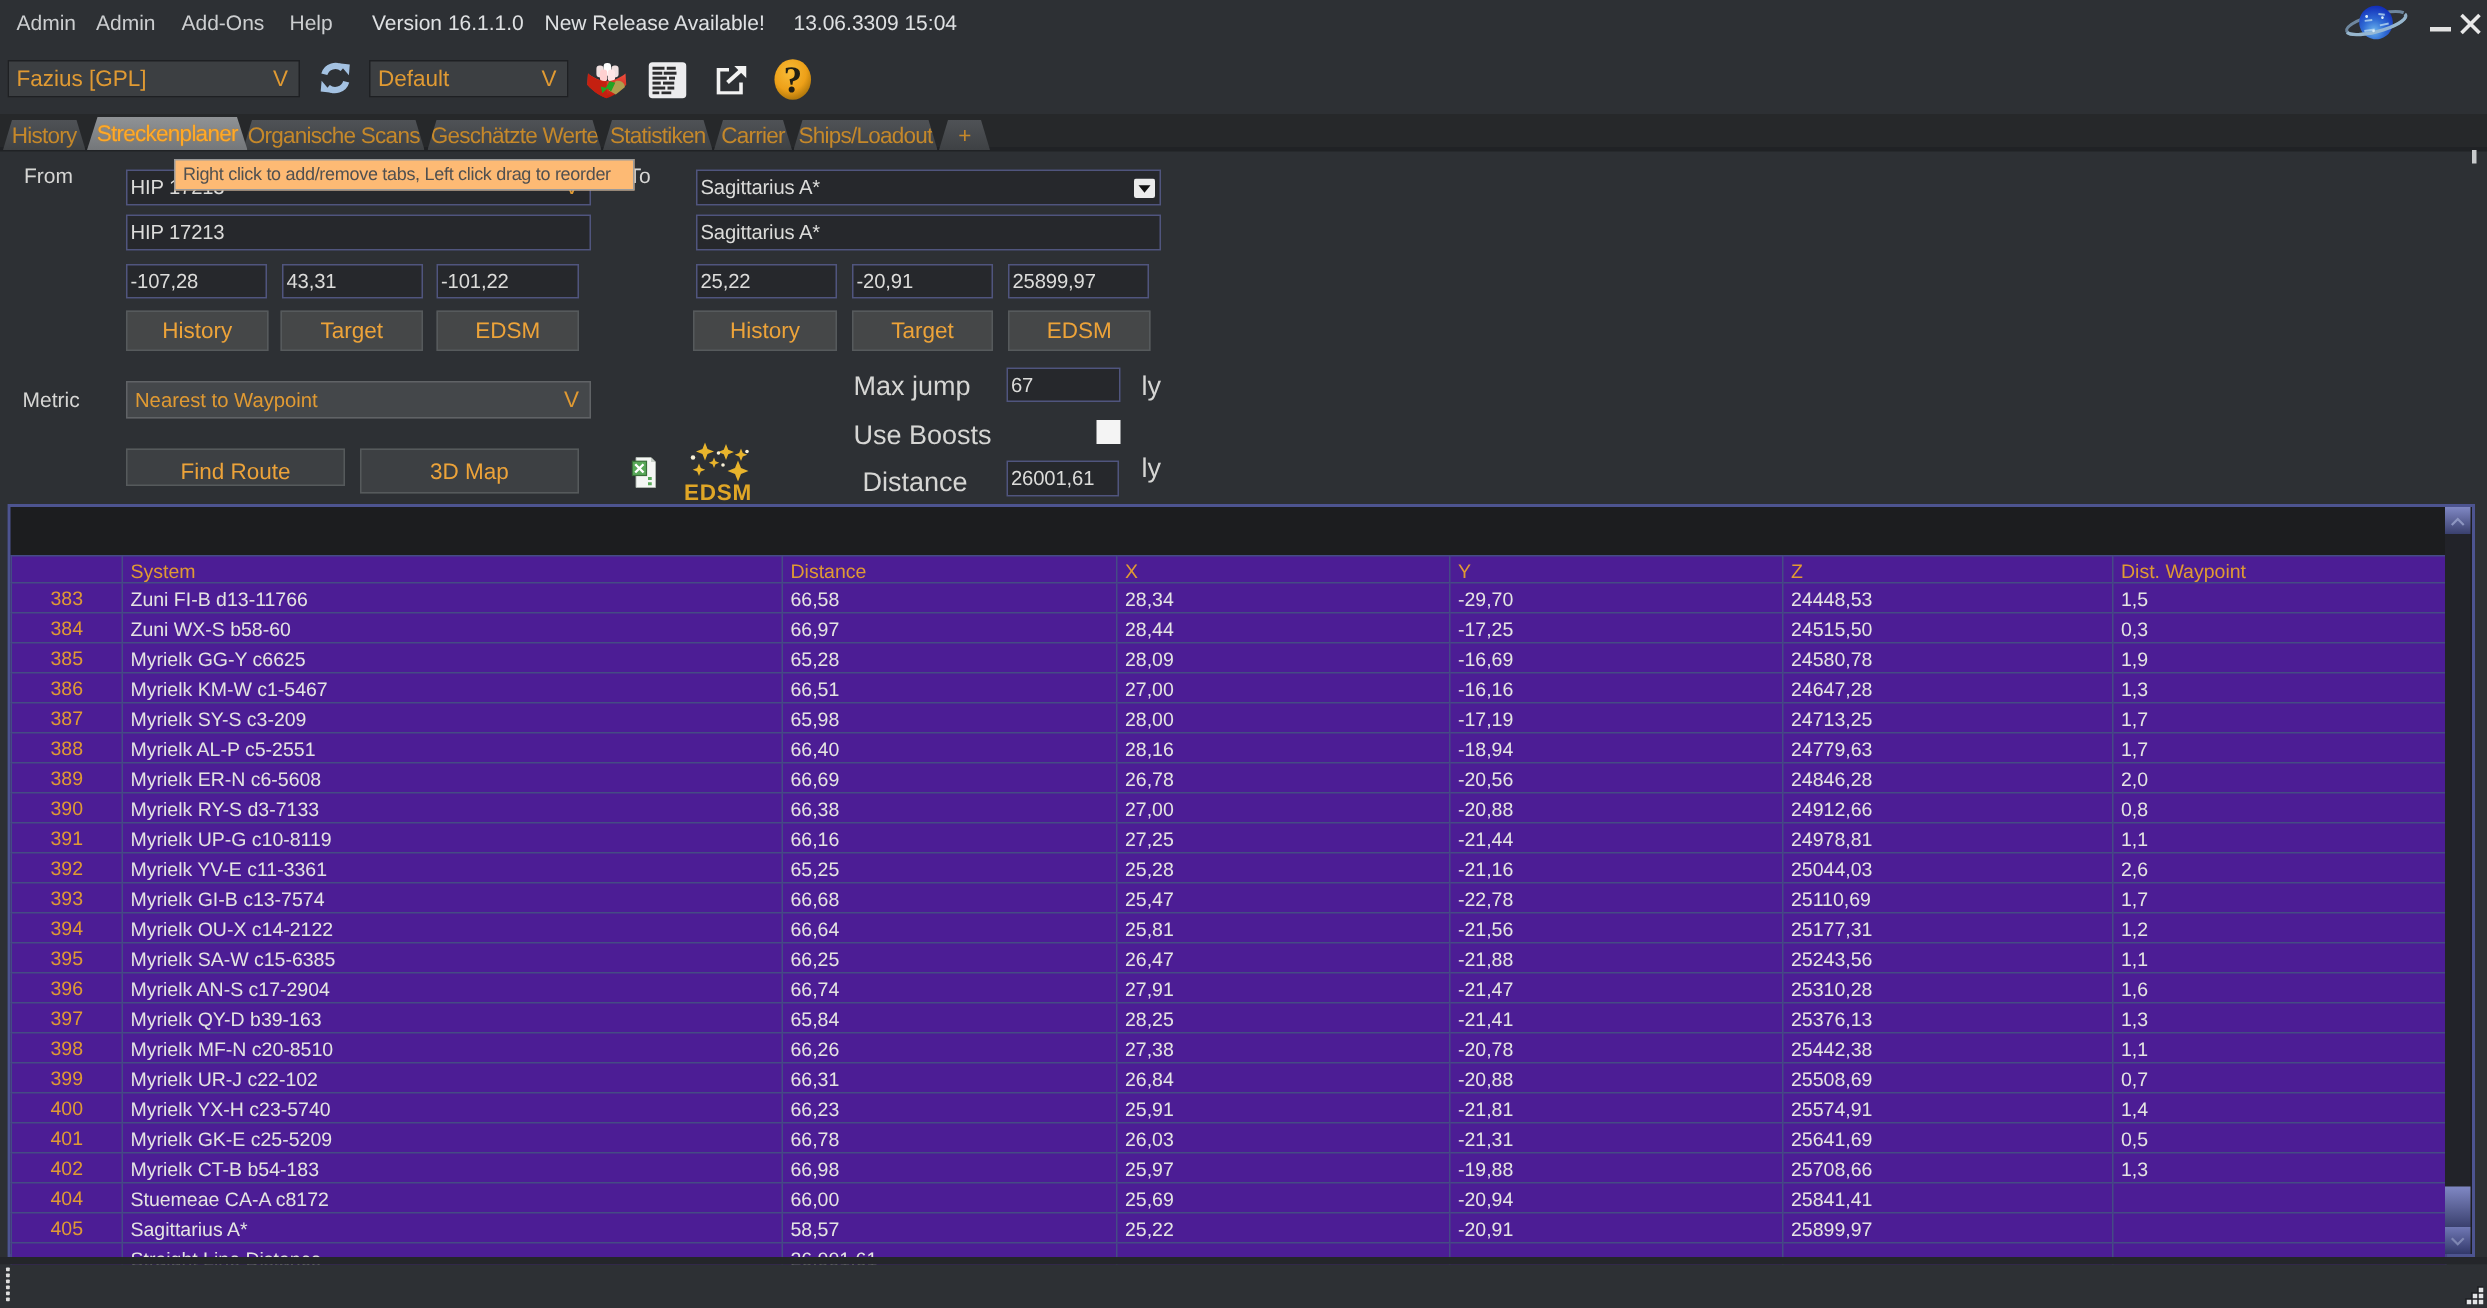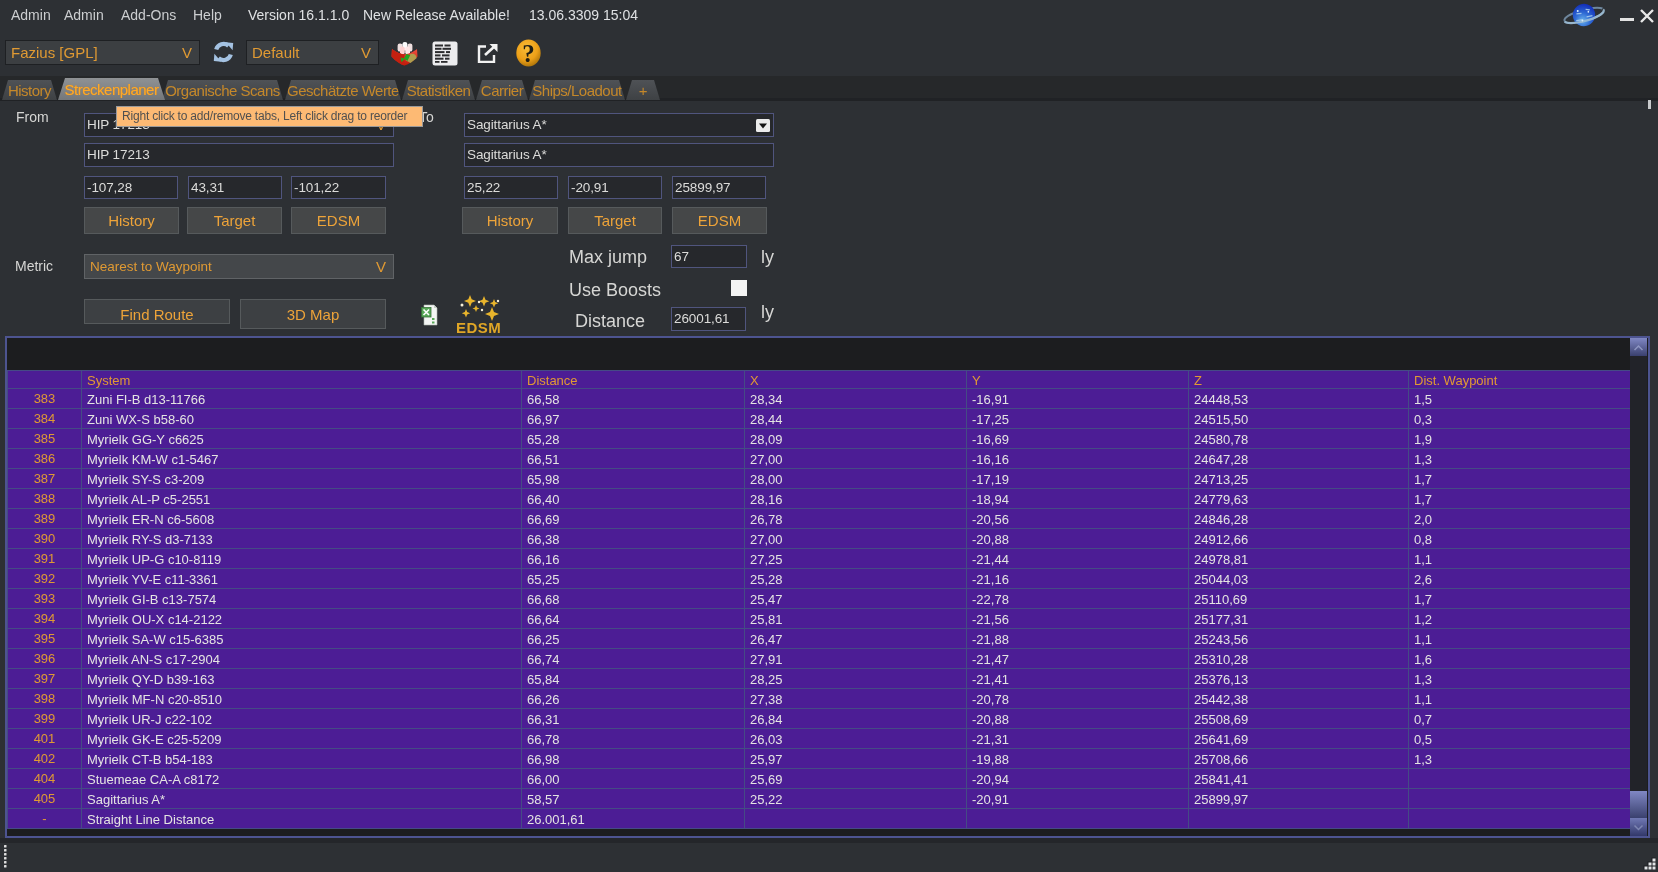--- a/index.html
+++ b/index.html
@@ -201,21 +201,21 @@
         <th>X</th>
         <th>Y</th>
         <th>Z</th>
         <th>Dist. Waypoint</th>
       </tr>
 <tr>
         <td class="rn">383</td>
         <td>Zuni FI-B d13-11766</td>
         <td>66,58</td>
         <td>28,34</td>
-        <td>-16,91</td>
+        <td>-29,70</td>
         <td>24448,53</td>
         <td>1,5</td>
       </tr>
 <tr>
         <td class="rn">384</td>
         <td>Zuni WX-S b58-60</td>
         <td>66,97</td>
         <td>28,44</td>
         <td>-17,25</td>
         <td>24515,50</td>
@@ -348,20 +348,29 @@
         <td>1,1</td>
       </tr>
 <tr>
         <td class="rn">399</td>
         <td>Myrielk UR-J c22-102</td>
         <td>66,31</td>
         <td>26,84</td>
         <td>-20,88</td>
         <td>25508,69</td>
         <td>0,7</td>
+      </tr>
+<tr>
+        <td class="rn">400</td>
+        <td>Myrielk YX-H c23-5740</td>
+        <td>66,23</td>
+        <td>25,91</td>
+        <td>-21,81</td>
+        <td>25574,91</td>
+        <td>1,4</td>
       </tr>
 <tr>
         <td class="rn">401</td>
         <td>Myrielk GK-E c25-5209</td>
         <td>66,78</td>
         <td>26,03</td>
         <td>-21,31</td>
         <td>25641,69</td>
         <td>0,5</td>
       </tr>

